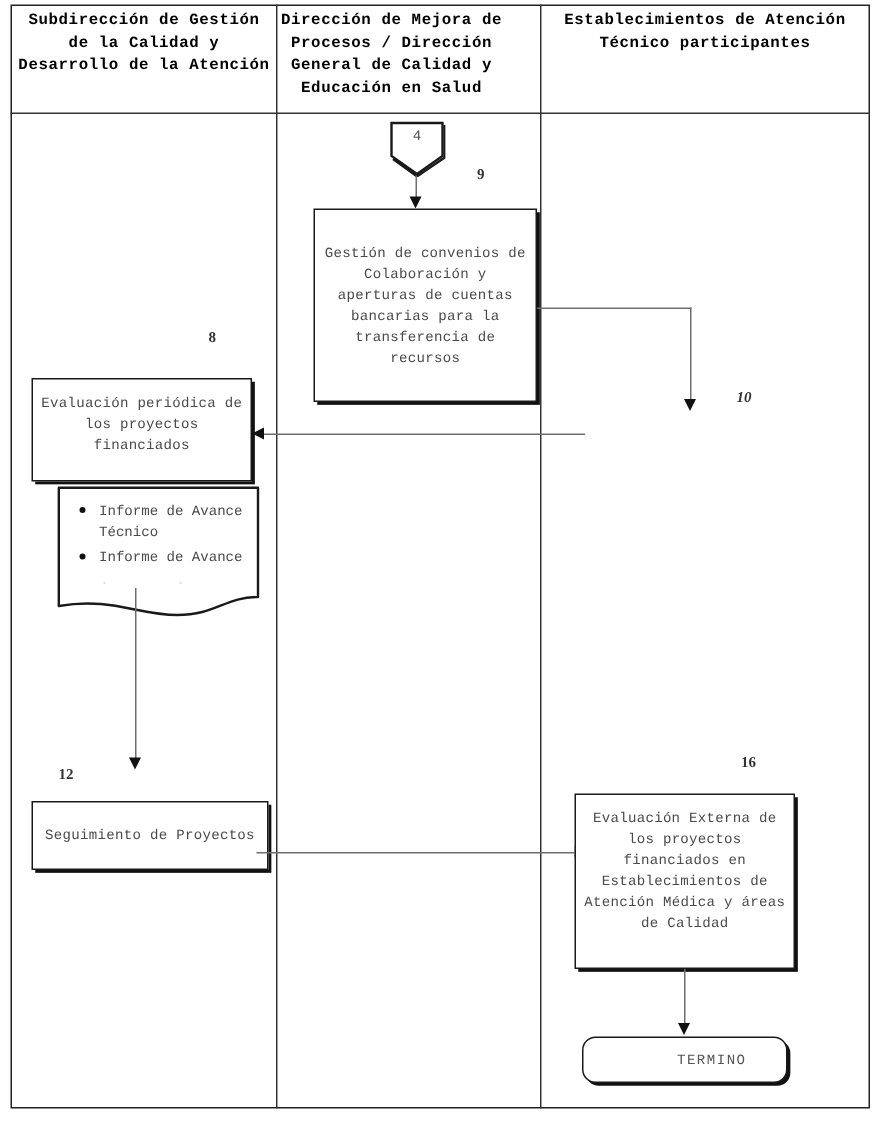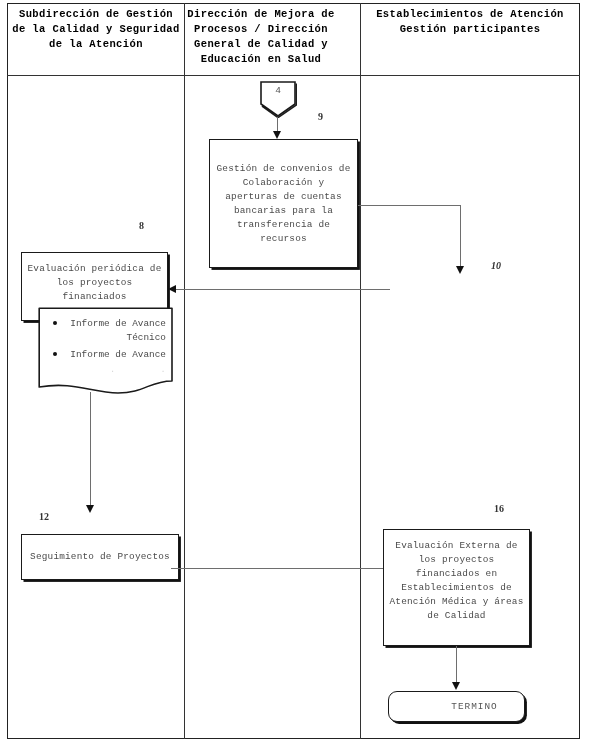--- a/index.html
+++ b/index.html
@@ -106,23 +106,23 @@
 </head>
 <body>
 
 <div id="canvas">
 
   <div class="frame"></div>
   <div class="vdiv" style="left:184px;"></div>
   <div class="vdiv" style="left:360px;"></div>
   <div class="hdiv" style="top:75px;"></div>
 
-  <div class="lane-head" style="left:10px;top:7px;width:172px;">Subdirección de Gestión de la Calidad y Seguridad de la Atención</div>
+  <div class="lane-head" style="left:10px;top:7px;width:172px;">Subdirección de Gestión de la Calidad y Desarrollo de la Atención</div>
   <div class="lane-head" style="left:176px;top:7px;width:170px;">Dirección de Mejora de Procesos / Dirección General de Calidad y Educación en Salud</div>
-  <div class="lane-head" style="left:364px;top:7px;width:212px;">Establecimientos de Atención Gestión participantes</div>
+  <div class="lane-head" style="left:364px;top:7px;width:212px;">Establecimientos de Atención Técnico participantes</div>
 
   <div class="pent" style="left:259px;top:80px;">
     <svg width="38" height="38" viewBox="0 0 38 38">
       <polygon points="2,2 36,2 36,24 19,36 2,24" fill="#ffffff" stroke="#1a1a1a" stroke-width="1.6"></polygon>
       <polyline points="37.4,3.4 37.4,25 19,37.6 3,26" fill="none" stroke="#111" stroke-width="1.6" opacity="0.95"></polyline>
     </svg>
     <span>4</span>
   </div>
 
   <div class="ln lnv" style="left:277px;top:117px;height:20px;"></div>
@@ -136,21 +136,21 @@
   <div class="arrow arr-down" style="left:456px;top:266px;"></div>
 
   <div class="num" style="left:491px;top:260px;font-style:italic;">10</div>
 
   <div class="ln lnh" style="left:176px;top:289px;width:214px;"></div>
   <div class="arrow arr-left" style="left:168px;top:285px;"></div>
 
   <div class="num" style="left:139px;top:220px;">8</div>
   <div class="pbox topalign" style="left:21px;top:252px;width:147px;height:69px;">Evaluación periódica de los proyectos financiados</div>
 
-  <div class="docshape" style="left:38px;top:307px;width:136px;height:90px;text-align:right;">
+  <div class="docshape" style="left:38px;top:324px;width:136px;height:90px;">
     <svg width="136" height="90" viewBox="0 0 136 90">
       <path d="M1.2,1.2 L134,1.2 L134,74 C112,74 106,86 80,86 C54,86 36,74 1.2,80 Z" fill="#ffffff" stroke="#1a1a1a" stroke-width="1.6" stroke-linejoin="round"></path>
     </svg>
     <div class="doctext">
       <ul>
         <li>
           <span class="bul"></span>
           <span>Informe de Avance Técnico</span>
         </li>
         <li>

